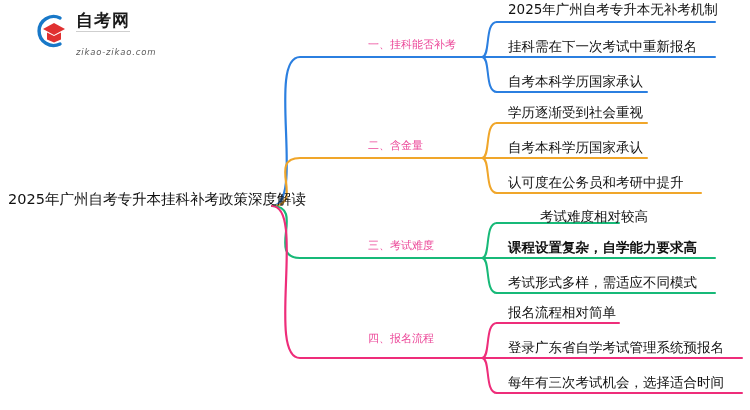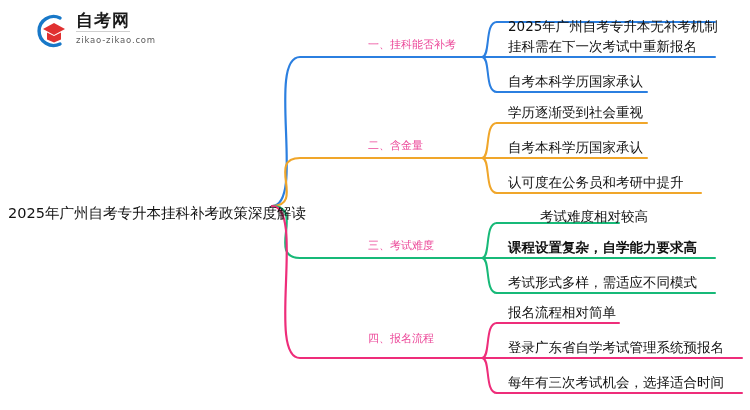--- a/index.html
+++ b/index.html
@@ -55,28 +55,29 @@
     padding-bottom: 1px;
     border-bottom: 1px solid #cfcfcf;
     display: inline-block;
   }
   .logo-sub {
     font-family: "DejaVu Sans", "Liberation Sans", sans-serif;
     font-size: 8.5px;
     letter-spacing: 0.8px;
     color: #5a5a5a;
     line-height: 12px;
-    margin-top: 2px;
+    margin-top: 14px;
+    font-style: italic;
   }
 
   
   .root-title {
     position: absolute;
     left: 8px;
-    top: 203px;
+    top: 189px;
     width: 262px;
     font-family: "DejaVu Sans", "Liberation Sans", sans-serif;
     font-size: 14.5px;
     line-height: 20px;
     color: #111111;
     white-space: nowrap;
   }
 
   
   .branch-label {
@@ -149,21 +150,21 @@
 <div class="root-title">2025年广州自考专升本挂科补考政策深度解读</div>
 
 <div id="branch-labels">
     <div class="branch-label" style="left: 368px; top: 36px;">一、挂科能否补考</div>
     <div class="branch-label" style="left: 368px; top: 137px;">二、含金量</div>
     <div class="branch-label" style="left: 368px; top: 237px;">三、考试难度</div>
     <div class="branch-label" style="left: 368px; top: 330px;">四、报名流程</div>
   </div>
 
 <div id="leaf-items">
-    <div class="leaf" style="left: 508px; top: 17px;">2025年广州自考专升本无补考机制</div>
+    <div class="leaf" style="left: 508px; top: 0;">2025年广州自考专升本无补考机制</div>
     <div class="leaf" style="left: 508px; top: 37px;">挂科需在下一次考试中重新报名</div>
     <div class="leaf" style="left: 508px; top: 72px;">自考本科学历国家承认</div>
     <div class="leaf" style="left: 508px; top: 103px;">学历逐渐受到社会重视</div>
     <div class="leaf" style="left: 508px; top: 138px;">自考本科学历国家承认</div>
     <div class="leaf" style="left: 508px; top: 173px;">认可度在公务员和考研中提升</div>
     <div class="leaf" style="left: 508px; top: 207px; margin-left: 32px;">考试难度相对较高</div>
     <div class="leaf" style="left: 508px; top: 238px; font-weight: bold;">课程设置复杂，自学能力要求高</div>
     <div class="leaf" style="left: 508px; top: 273px;">考试形式多样，需适应不同模式</div>
     <div class="leaf" style="left: 508px; top: 303px;">报名流程相对简单</div>
     <div class="leaf" style="left: 508px; top: 338px;">登录广东省自学考试管理系统预报名</div>

